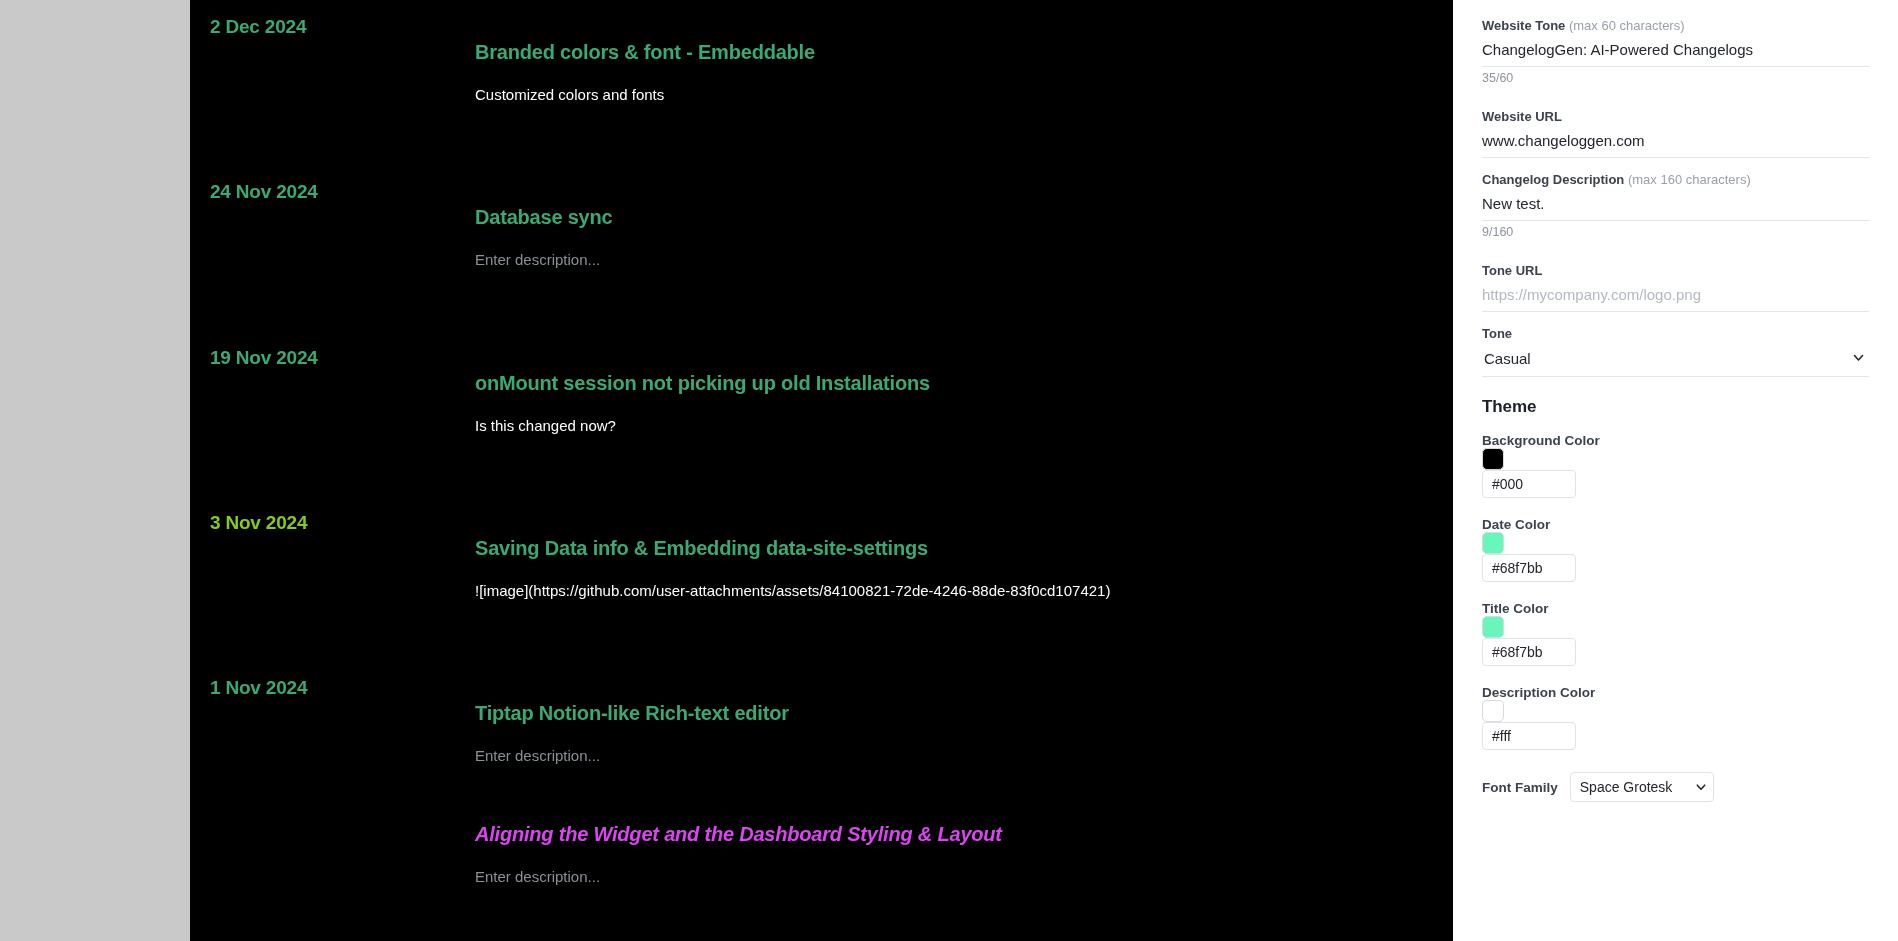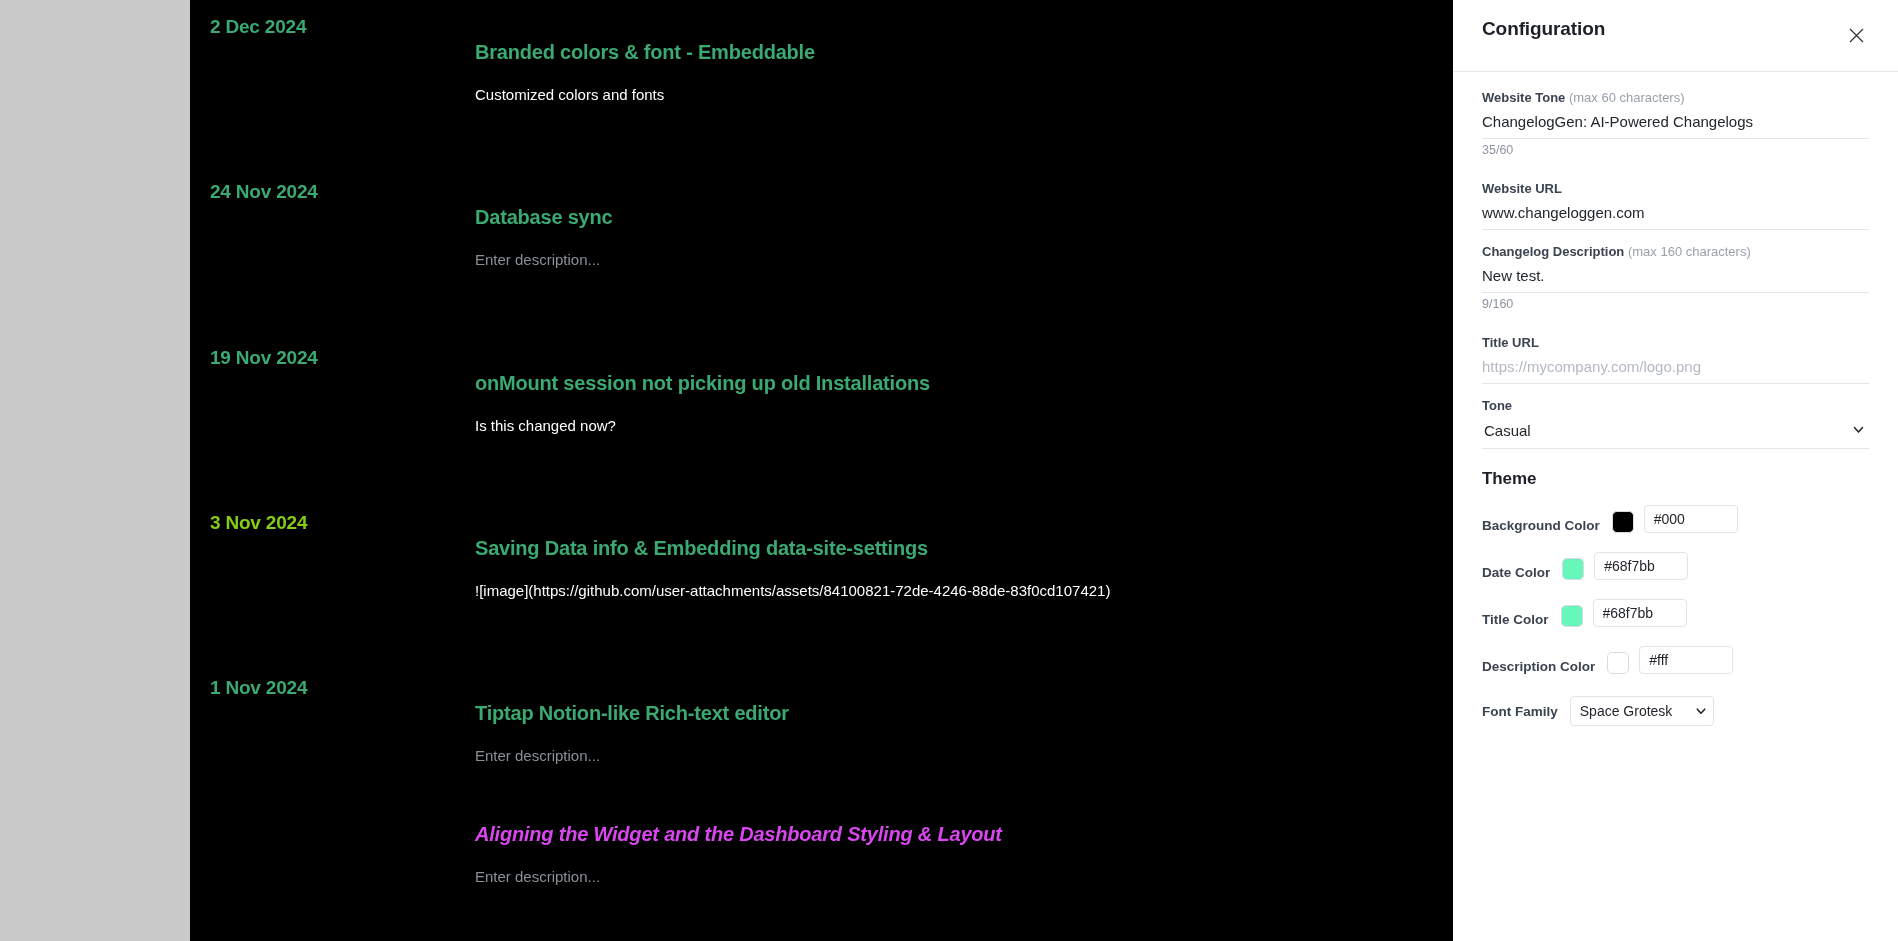--- a/index.html
+++ b/index.html
@@ -213,22 +213,23 @@
   .section-title {
     font-size: 17px;
     font-weight: 700;
     color: #1d2026;
     margin: 20px 0 16px 0;
     letter-spacing: -0.1px;
   }
 
   .color-row {
     display: flex;
-    align-items: flex-end;
+    align-items: flex-start;
     margin-bottom: 19px;
+    flex-direction: column;
   }
   .color-label {
     font-size: 13.5px;
     font-weight: 700;
     color: #3c4350;
     margin-right: 12px;
     white-space: nowrap;
   }
   .swatch {
     width: 22px;
@@ -346,28 +347,20 @@
               <div class="entry-title" style="color: #d946ef; font-style: italic;">Aligning the Widget and the Dashboard Styling &amp; Layout</div>
               <div class="entry-desc placeholder" style="color: rgb(138, 143, 152);">Enter description...</div>
             </div>
           </div>
         </div>
       </div>
   </div>
 
   <div class="config">
 
-    <div class="config-header">
-      <div class="config-title">Configuration</div>
-      <button class="close-btn" aria-label="Close">
-        <svg width="15" height="15" viewBox="0 0 15 15" fill="none">
-          <path d="M1 1 L14 14 M14 1 L1 14" stroke="#2b2f38" stroke-width="1.2"></path>
-        </svg>
-      </button>
-    </div>
 
 
     <div class="config-body">
 
       <div class="field">
         <label class="field-label">
           <span>Website Tone</span>
           <span class="hint">(max 60 characters)</span>
         </label>
         <input class="text-input" type="text" value="ChangelogGen: AI-Powered Changelogs" style="">
@@ -391,21 +384,21 @@
           <span class="hint">(max 160 characters)</span>
         </label>
         <input class="text-input" type="text" value="New test." style="">
         <div class="counter">9/160</div>
       </div>
 
       <div class="spacer-lg"></div>
 
       <div class="field">
         <label class="field-label">
-          <span>Title URL</span>
+          <span>Tone URL</span>
         </label>
         <input class="text-input" type="text" placeholder="https://mycompany.com/logo.png" style="">
       </div>
 
       <div class="spacer-sm"></div>
 
       <div class="field">
         <label class="field-label">
           <span>Tone</span>
         </label>

